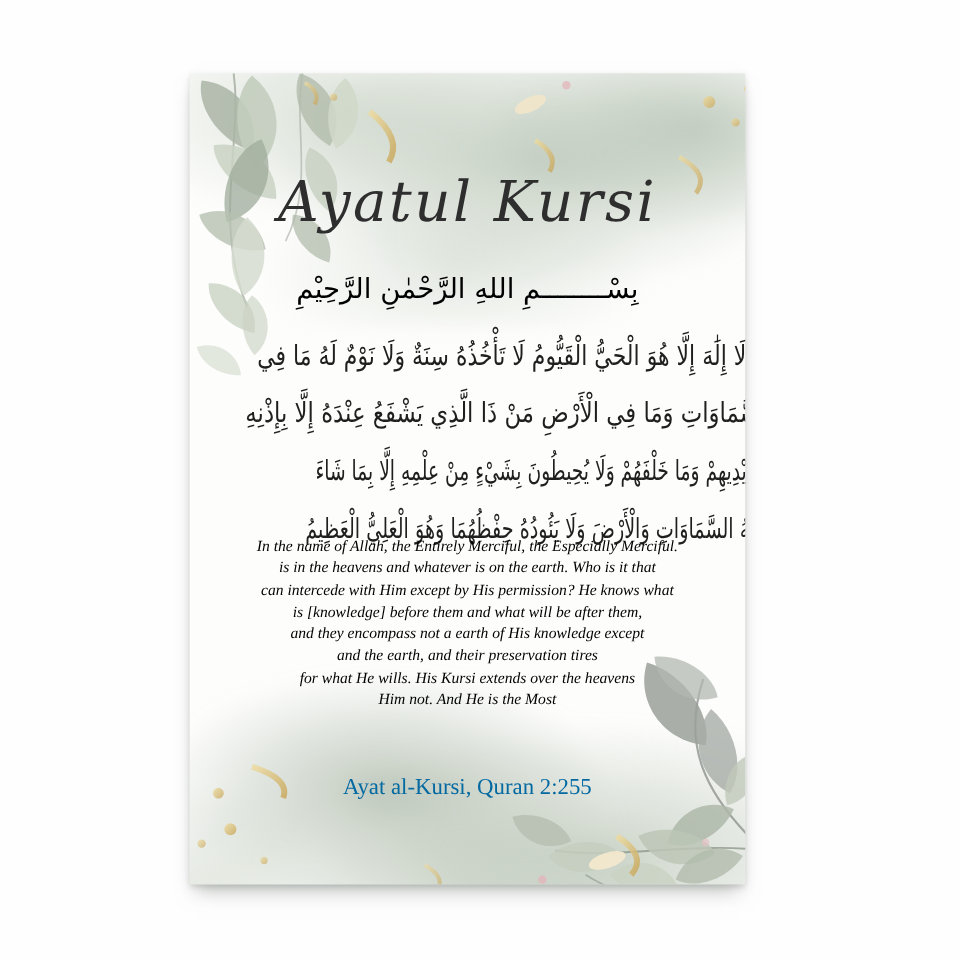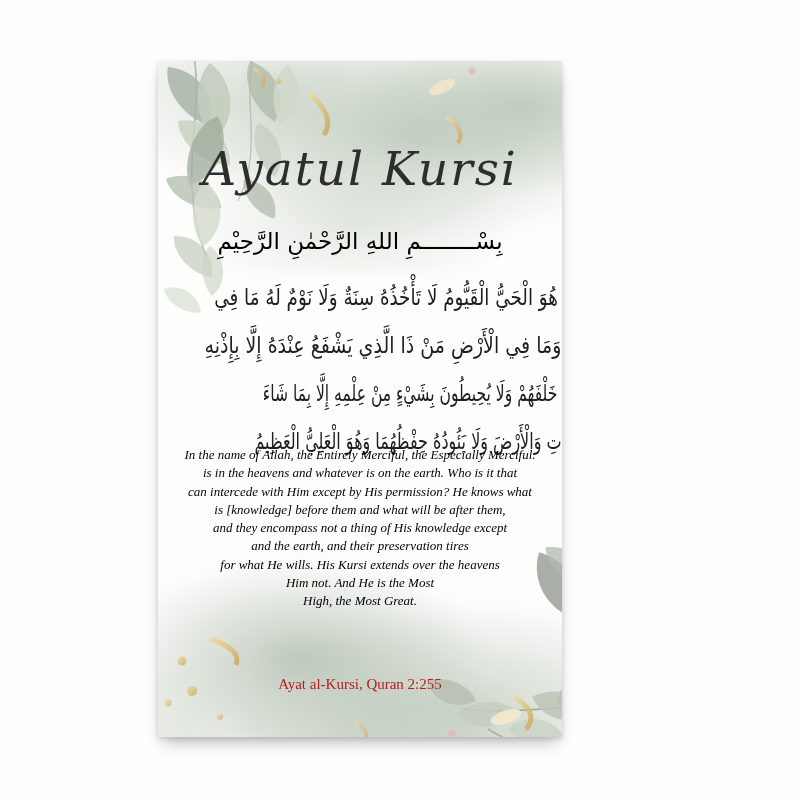--- a/index.html
+++ b/index.html
@@ -4,21 +4,21 @@
 <style>
   html,body{margin:0;padding:0;}
   body{
     width:800px;height:800px;
     background:#fefefe;
     font-family:"Liberation Serif", serif;
     position:relative;overflow:hidden;
   }
   .canvas{position:absolute;inset:0;}
   .poster{
-    position:absolute;left:158px;top:61px;width:404px;height:676px;
+    position:absolute;left:158px;top:61px;width:463px;height:676px;
     background:#fdfdfc;
     overflow:hidden;
     box-shadow:0 10px 16px -5px rgba(130,136,130,.55), 0 2px 5px rgba(140,146,140,.35);
   }
   .wash{position:absolute;left:-20px;right:-20px;pointer-events:none;}
   .wash-top{
     top:-20px;height:230px;
     background:
       radial-gradient(ellipse 330px 150px at 62% 42%, rgba(168,184,165,.62), rgba(168,184,165,0) 70%),
       radial-gradient(ellipse 250px 120px at 88% 28%, rgba(158,176,155,.55), rgba(158,176,155,0) 72%),
@@ -43,21 +43,21 @@
     font-family:"DejaVu Serif", serif;
     font-style:italic;font-weight:500;
     font-size:47px;letter-spacing:2px;color:#2e2e2e;
   }
   .bismillah{top:160px;line-height:40px;font-size:23px;color:#000000;}
   .arabic{top:212px;}
   .arabic .aline{line-height:48px;font-size:23px;color:#1f1f1f;}
   .arabic span, .bismillah span{font-family:"DejaVu Sans", sans-serif;}
   .translation{top:385px;}
   .translation .tline{line-height:18.3px;font-size:13px;color:#000000;font-style:italic;}
-  .citation{top:614px;font-size:15px;color:#b91c1c;line-height:18px;}
+  .citation{top:587px;font-size:19px;color:#0369a1;line-height:18px;}
   .fit{display:inline-block;white-space:nowrap;vertical-align:top;}
 </style>
 </head>
 <body>
 
 <div class="canvas">
   <div class="poster">
 
     <div class="wash wash-top"></div>
     <div class="wash wash-bottom"></div>
@@ -151,23 +151,22 @@
         <div class="aline"><span class="fit" dir="rtl" lang="ar" style="transform-origin: center center; transform: scaleX(0.825637);">السَّمَاوَاتِ وَمَا فِي الْأَرْضِ مَنْ ذَا الَّذِي يَشْفَعُ عِنْدَهُ إِلَّا بِإِذْنِهِ</span></div>
         <div class="aline"><span class="fit" dir="rtl" lang="ar" style="transform-origin: center center; transform: scaleX(0.677249);">يَعْلَمُ مَا بَيْنَ أَيْدِيهِمْ وَمَا خَلْفَهُمْ وَلَا يُحِيطُونَ بِشَيْءٍ مِنْ عِلْمِهِ إِلَّا بِمَا شَاءَ</span></div>
         <div class="aline"><span class="fit" dir="rtl" lang="ar" style="transform-origin: center center; transform: scaleX(0.69524);">وَسِعَ كُرْسِيُّهُ السَّمَاوَاتِ وَالْأَرْضَ وَلَا يَئُودُهُ حِفْظُهُمَا وَهُوَ الْعَلِيُّ الْعَظِيمُ</span></div>
       </div>
 
       <div class="translation">
         <div class="tline"><span class="fit">In the name of Allah, the Entirely Merciful, the Especially Merciful.</span></div>
         <div class="tline"><span class="fit">is in the heavens and whatever is on the earth. Who is it that</span></div>
         <div class="tline"><span class="fit">can intercede with Him except by His permission? He knows what</span></div>
         <div class="tline"><span class="fit">is [knowledge] before them and what will be after them,</span></div>
-        <div class="tline"><span class="fit">and they encompass not a thing of His knowledge except</span></div>
+        <div class="tline"><span class="fit">and they encompass not a earth of His knowledge except</span></div>
         <div class="tline"><span class="fit">and the earth, and their preservation tires</span></div>
         <div class="tline"><span class="fit">for what He wills. His Kursi extends over the heavens</span></div>
         <div class="tline"><span class="fit">Him not. And He is the Most</span></div>
-        <div class="tline"><span class="fit">High, the Most Great.</span></div>
       </div>
 
       <div class="citation">Ayat al-Kursi, Quran 2:255</div>
     </div>
   </div>
 </div>
 
 </body></html>

